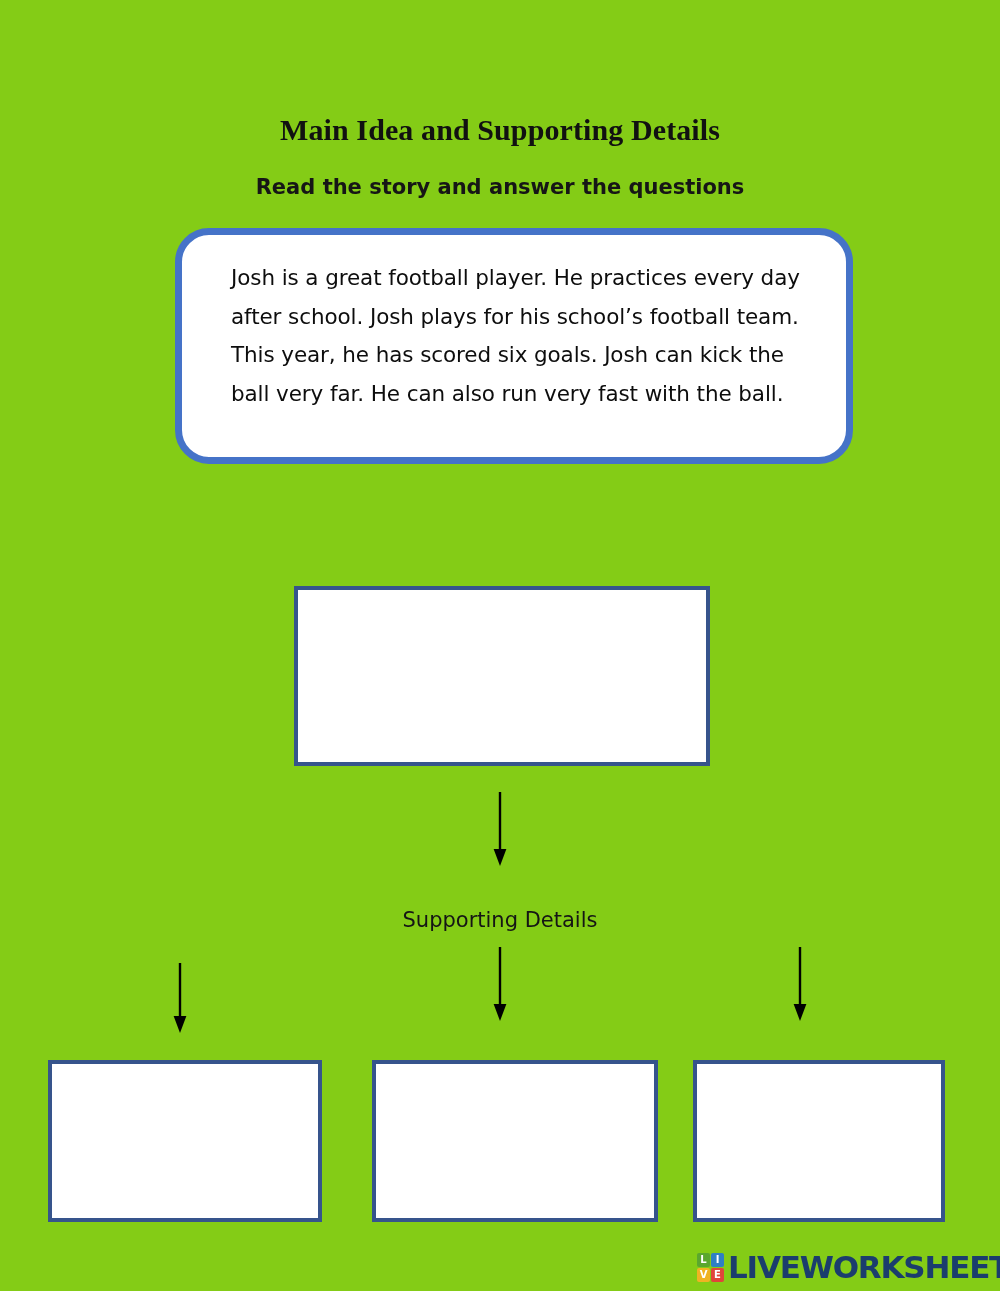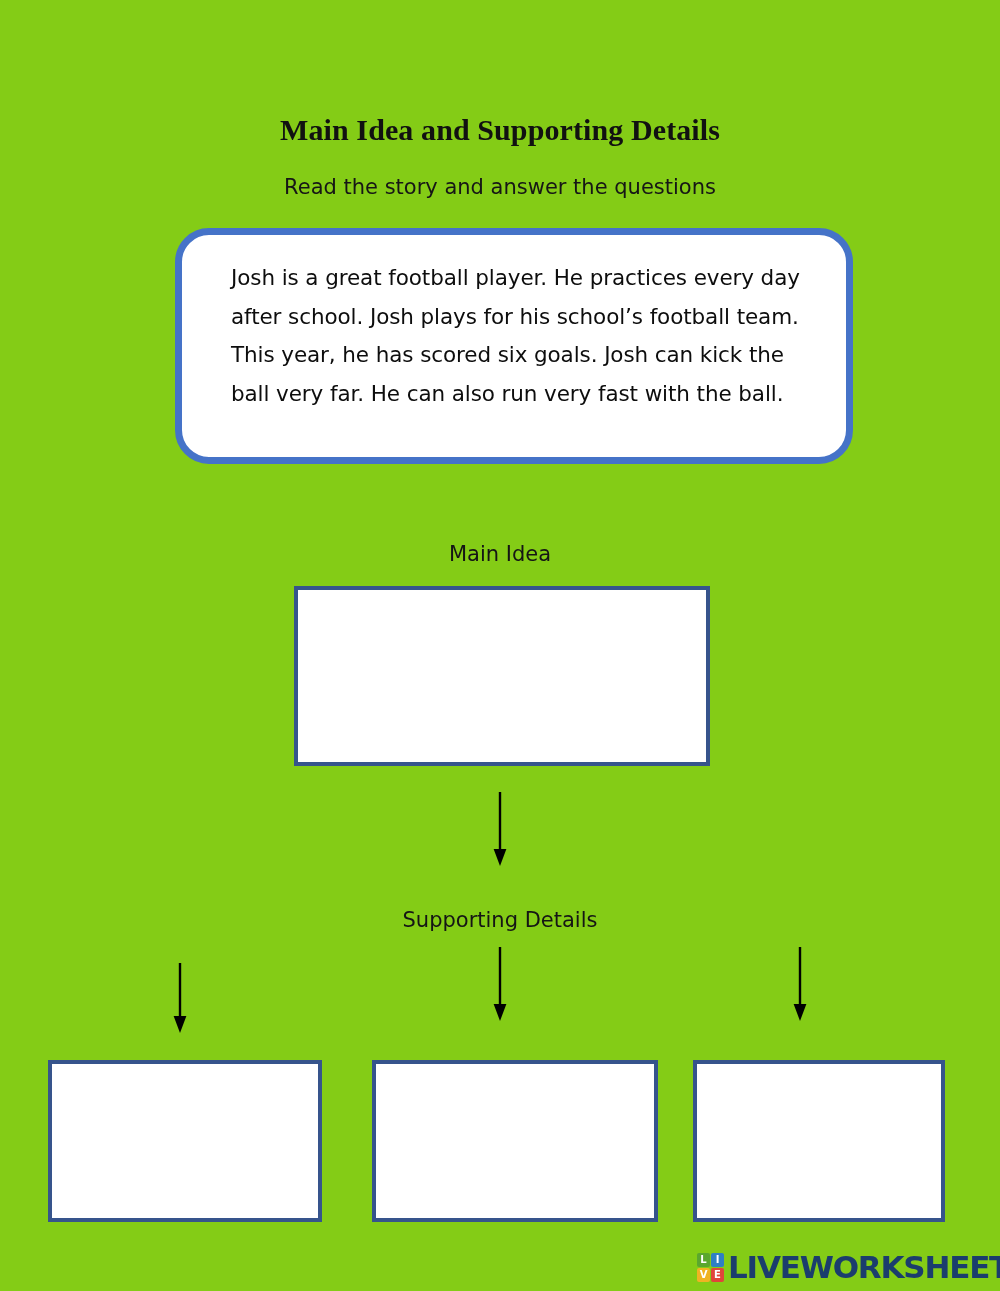--- a/index.html
+++ b/index.html
@@ -38,21 +38,21 @@
     white-space: nowrap;
   }
 
   .worksheet-subtitle {
     position: absolute;
     left: 0;
     top: 175px;
     width: 1000px;
     text-align: center;
     font-family: "DejaVu Sans", sans-serif;
-    font-weight: 400;
+    font-weight: 700;
     font-size: 21px;
     color: #161616;
     white-space: nowrap;
   }
 
   
   .story-box {
     position: absolute;
     left: 175px;
     top: 228px;
@@ -176,21 +176,20 @@
 <div class="page">
 
   <div class="worksheet-title">Main Idea and Supporting Details</div>
 
   <div class="worksheet-subtitle">Read the story and answer the questions</div>
 
   <div class="story-box" style="border-color: rgb(69, 115, 200);">
     <div class="story-text">Josh is a great football player. He practices every day after school. Josh plays for his school’s football team. This year, he has scored six goals. Josh can kick the ball very far. He can also run very fast with the ball.</div>
   </div>
 
-  <div class="label-main-idea">Main Idea</div>
 
   <div class="answer-box box-main-idea" style="border-color: rgb(54, 84, 140);"></div>
 
   <div class="arrow arrow-main">
     <svg width="30" height="76" viewBox="0 0 30 76">
       <line x1="15" y1="0" x2="15" y2="62" stroke="#000000" stroke-width="2.4"></line>
       <polygon points="15,74 8.6,57 21.4,57" fill="#000000"></polygon>
     </svg>
   </div>
 

